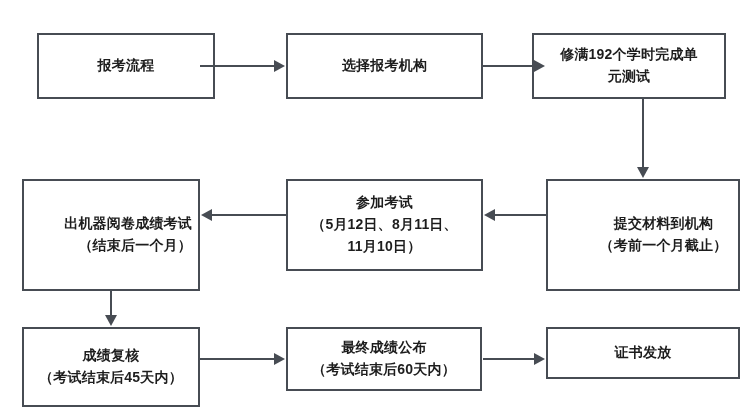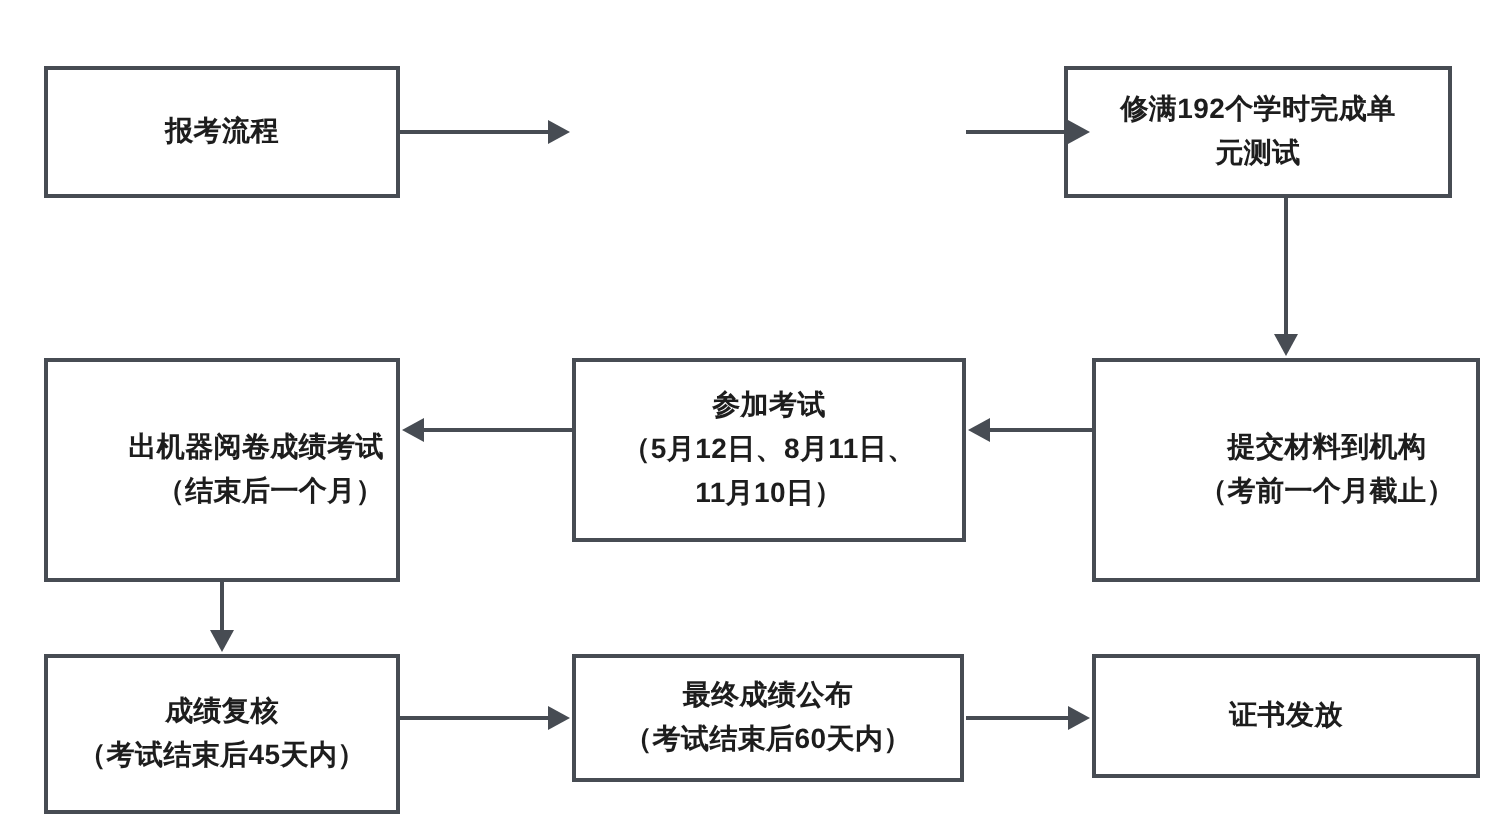--- a/index.html
+++ b/index.html
@@ -63,26 +63,31 @@
     border-left: 6px solid transparent;
     border-right: 6px solid transparent;
     border-top: 11px solid #474c53;
   }
 </style>
 </head>
 <body>
 
 <div id="canvas">
 
-  <div class="node" style="left:22px; top:33px; width:178px; height:66px;">
+  <div class="node" style="left:37px; top:33px; width:178px; height:66px;">
     <span class="lines">
       <span class="ln">报考流程</span>
     </span>
   </div>
 
+  <div class="node" style="left:286px; top:33px; width:197px; height:66px;">
+    <span class="lines">
+      <span class="ln">选择报考机构</span>
+    </span>
+  </div>
 
   <div class="node" style="left:532px; top:33px; width:194px; height:66px;">
     <span class="lines">
       <span class="ln">修满192个学时完成单</span>
       <span class="ln">元测试</span>
     </span>
   </div>
 
   <div class="node" style="left:546px; top:179px; width:194px; height:112px;padding-left:47px;">
     <span class="lines">
@@ -113,21 +118,21 @@
     </span>
   </div>
 
   <div class="node" style="left:286px; top:327px; width:196px; height:64px;text-align:center;">
     <span class="lines">
       <span class="ln">最终成绩公布</span>
       <span class="ln">（考试结束后60天内）</span>
     </span>
   </div>
 
-  <div class="node" style="left:546px; top:327px; width:194px; height:62px;">
+  <div class="node" style="left:546px; top:327px; width:194px; height:52px;">
     <span class="lines">
       <span class="ln">证书发放</span>
     </span>
   </div>
 
   <div class="edge h" style="left:200px; top:65px; width:75px;"></div>
   <div class="arrowhead right" style="left:274px; top:60px;"></div>
 
   <div class="edge h" style="left:483px; top:65px; width:52px;"></div>
   <div class="arrowhead right" style="left:534px; top:60px;"></div>

